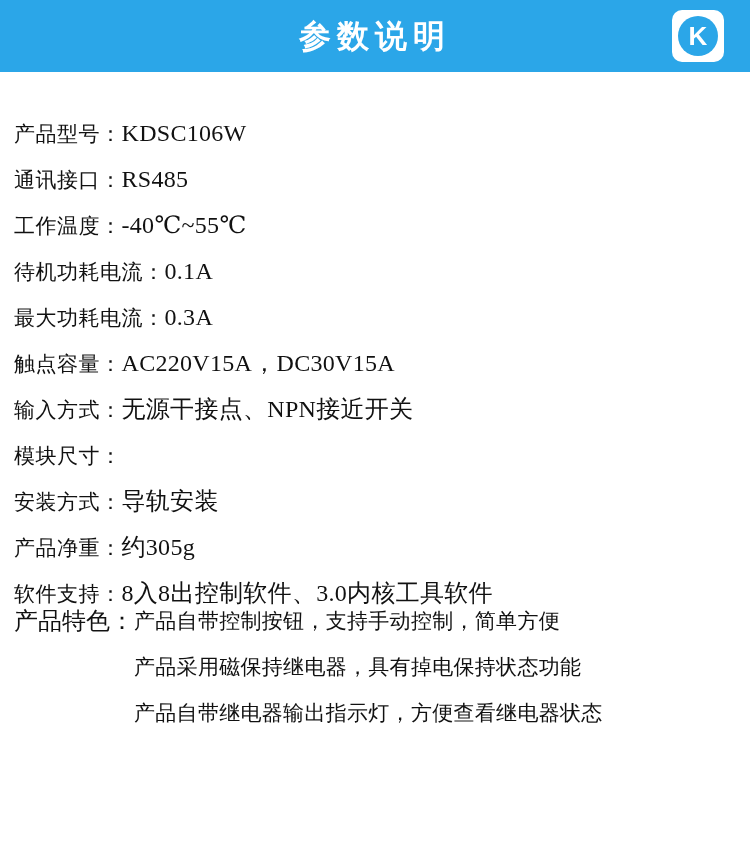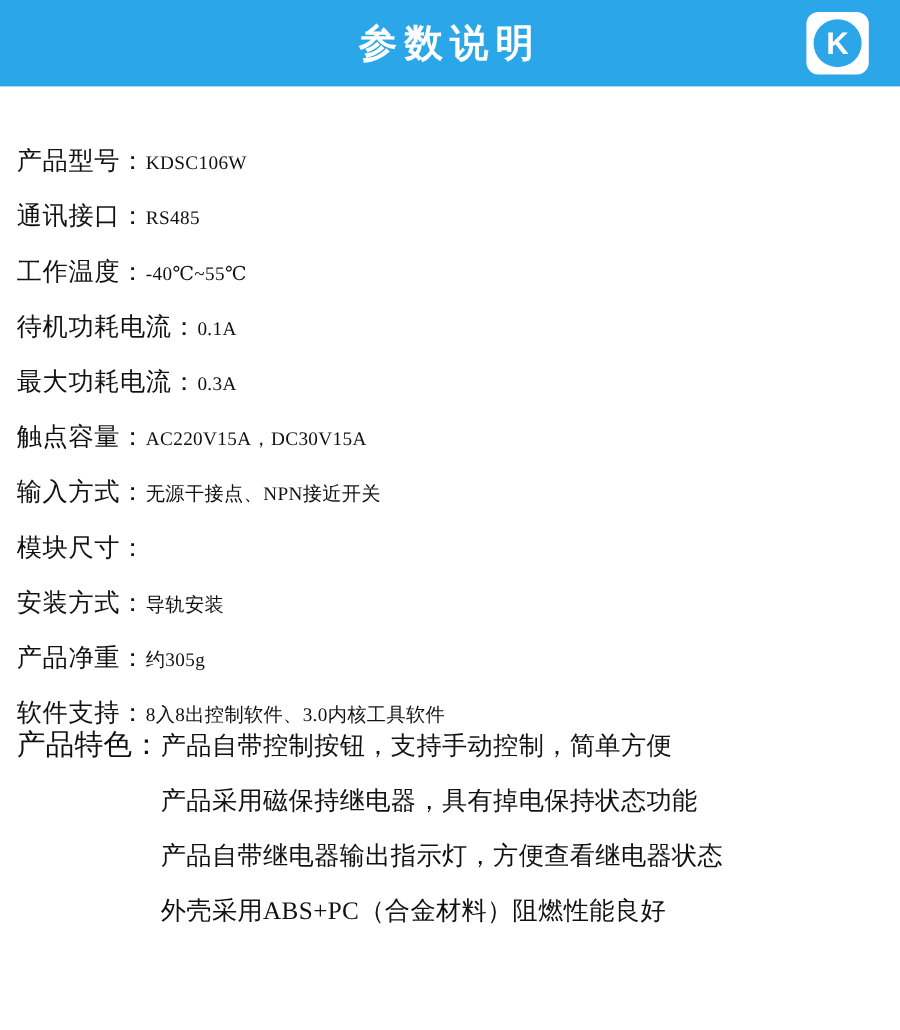--- a/index.html
+++ b/index.html
@@ -77,21 +77,21 @@
   }
   .spec-label {
     font-size: 21px;
     color: #111111;
     white-space: nowrap;
     font-family: "Liberation Serif", "DejaVu Serif", serif;
     letter-spacing: 0.5px;
     margin-top: 30px;
   }
   .spec-value {
-    font-size: 16px;
+    font-size: 24px;
     color: #111111;
     white-space: nowrap;
     font-family: "Liberation Serif", "DejaVu Serif", serif;
     letter-spacing: 0.3px;
   }
   
   .features {
     display: flex;
     padding: 0 0 0 14px;
     margin-top: 2px;
@@ -185,18 +185,17 @@
       <span class="spec-label">软件支持：</span>
       <span class="spec-value">8入8出控制软件、3.0内核工具软件</span>
     </div>
 
     <div class="features">
       <span class="features-label">产品特色：</span>
       <div class="features-lines">
         <span class="feature-line">产品自带控制按钮，支持手动控制，简单方便</span>
         <span class="feature-line">产品采用磁保持继电器，具有掉电保持状态功能</span>
         <span class="feature-line">产品自带继电器输出指示灯，方便查看继电器状态</span>
-        <span class="feature-line">外壳采用ABS+PC（合金材料）阻燃性能良好</span>
       </div>
     </div>
 
   </div>
 </div>
 
 </body></html>

